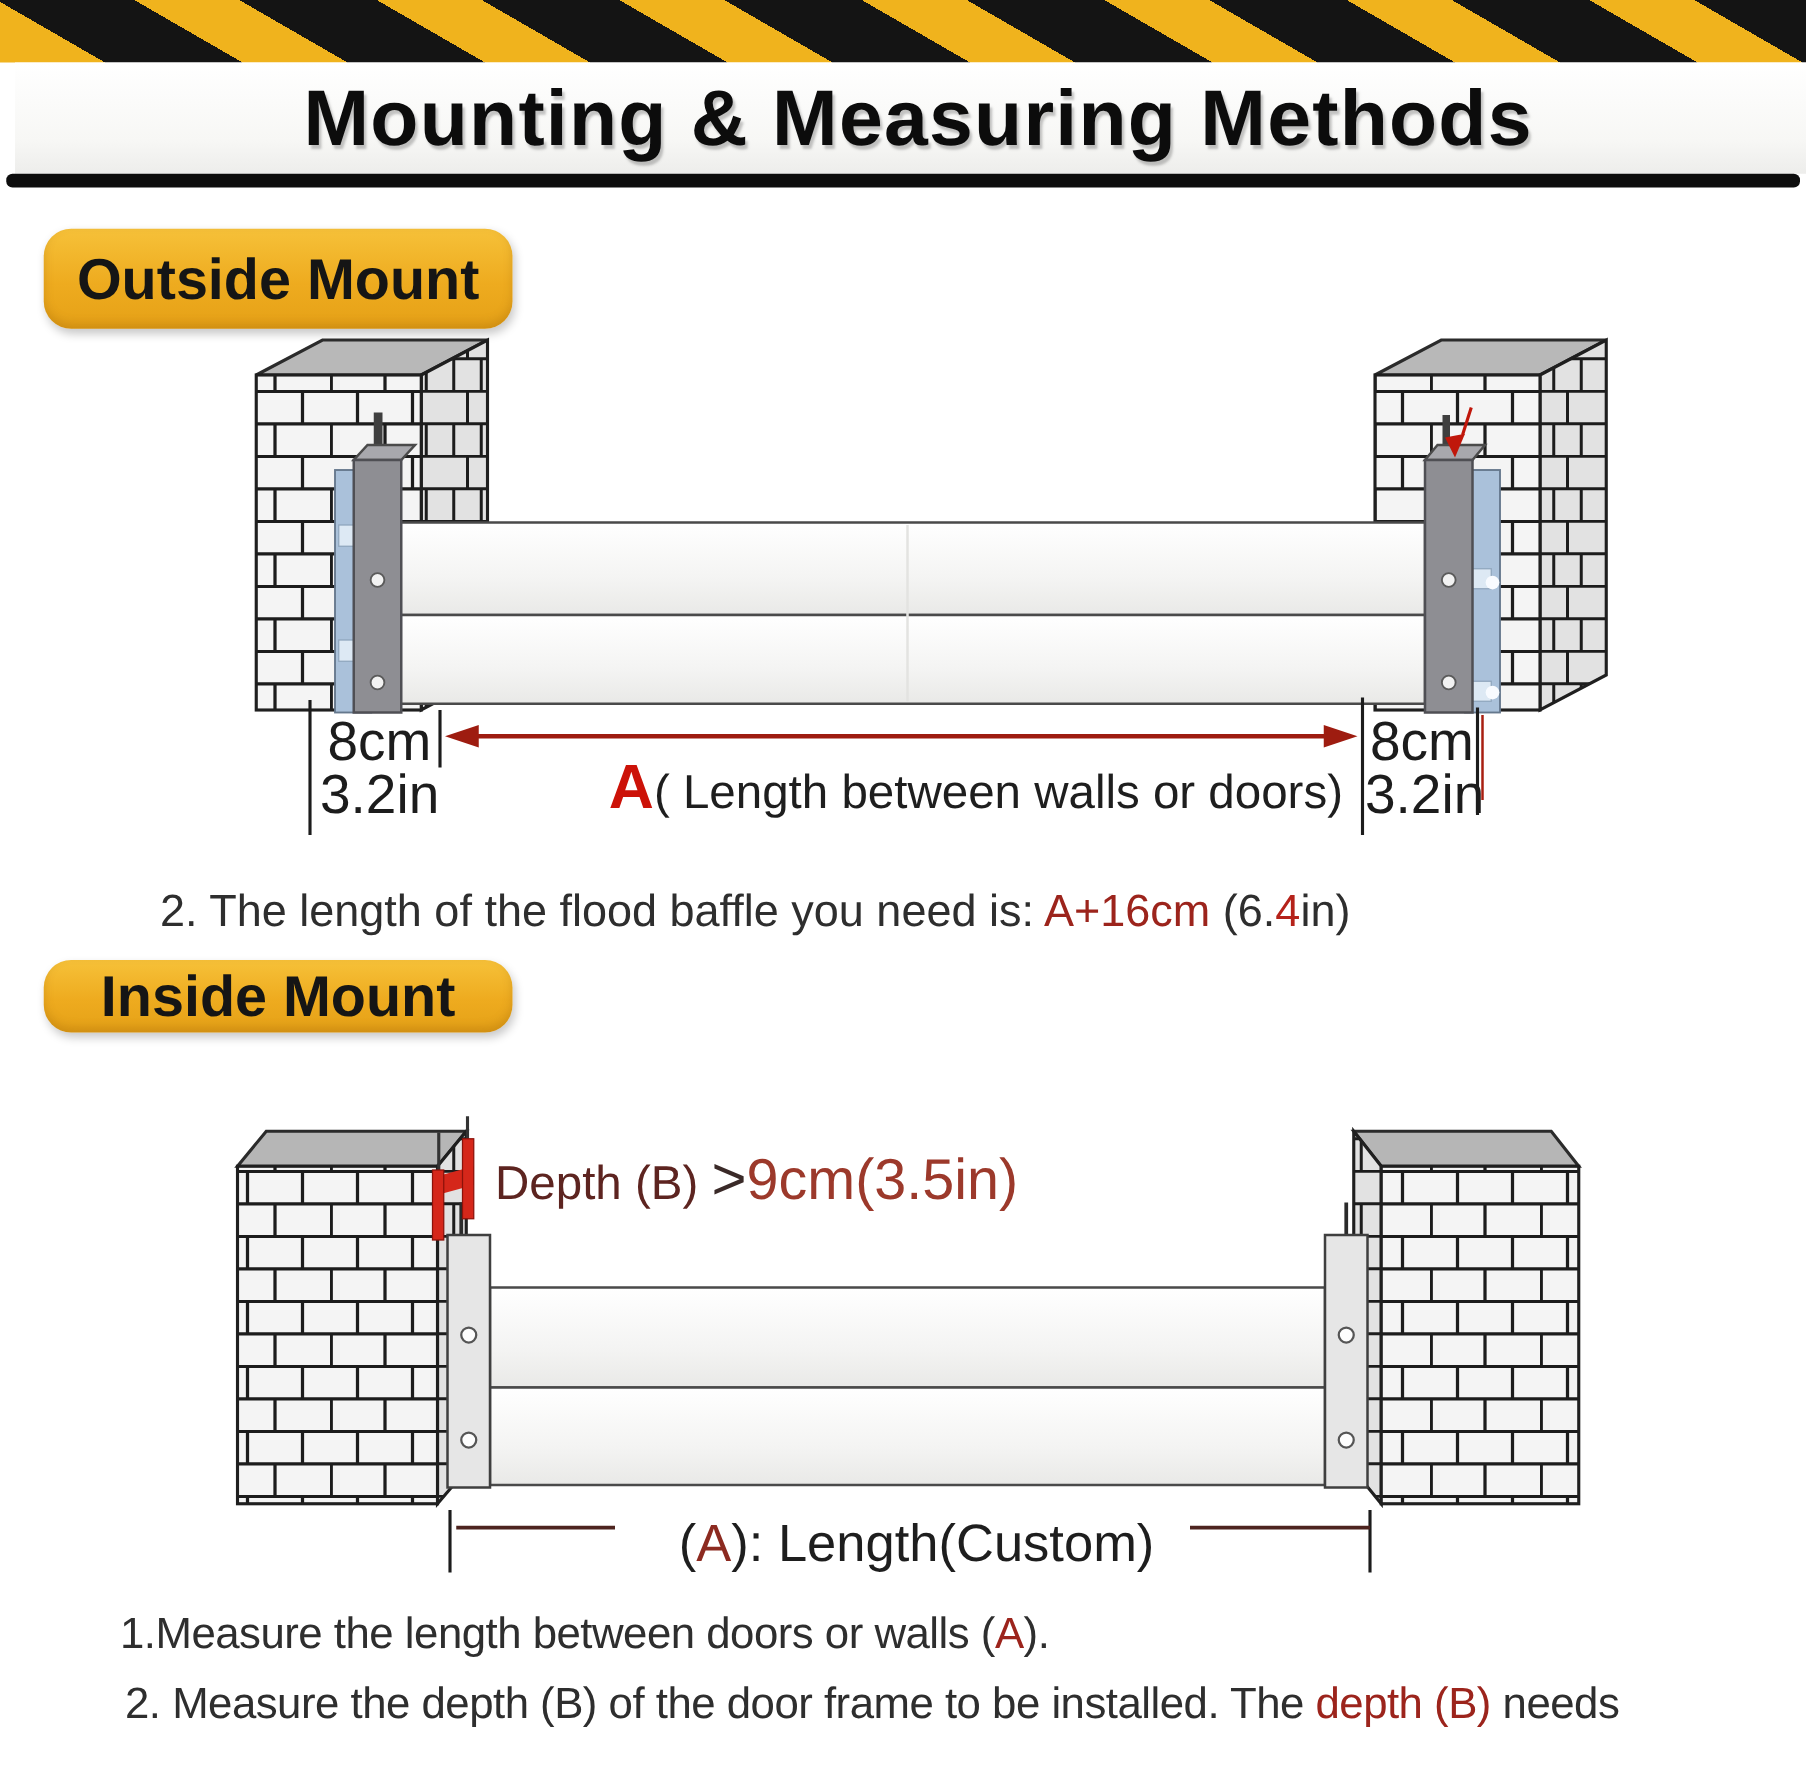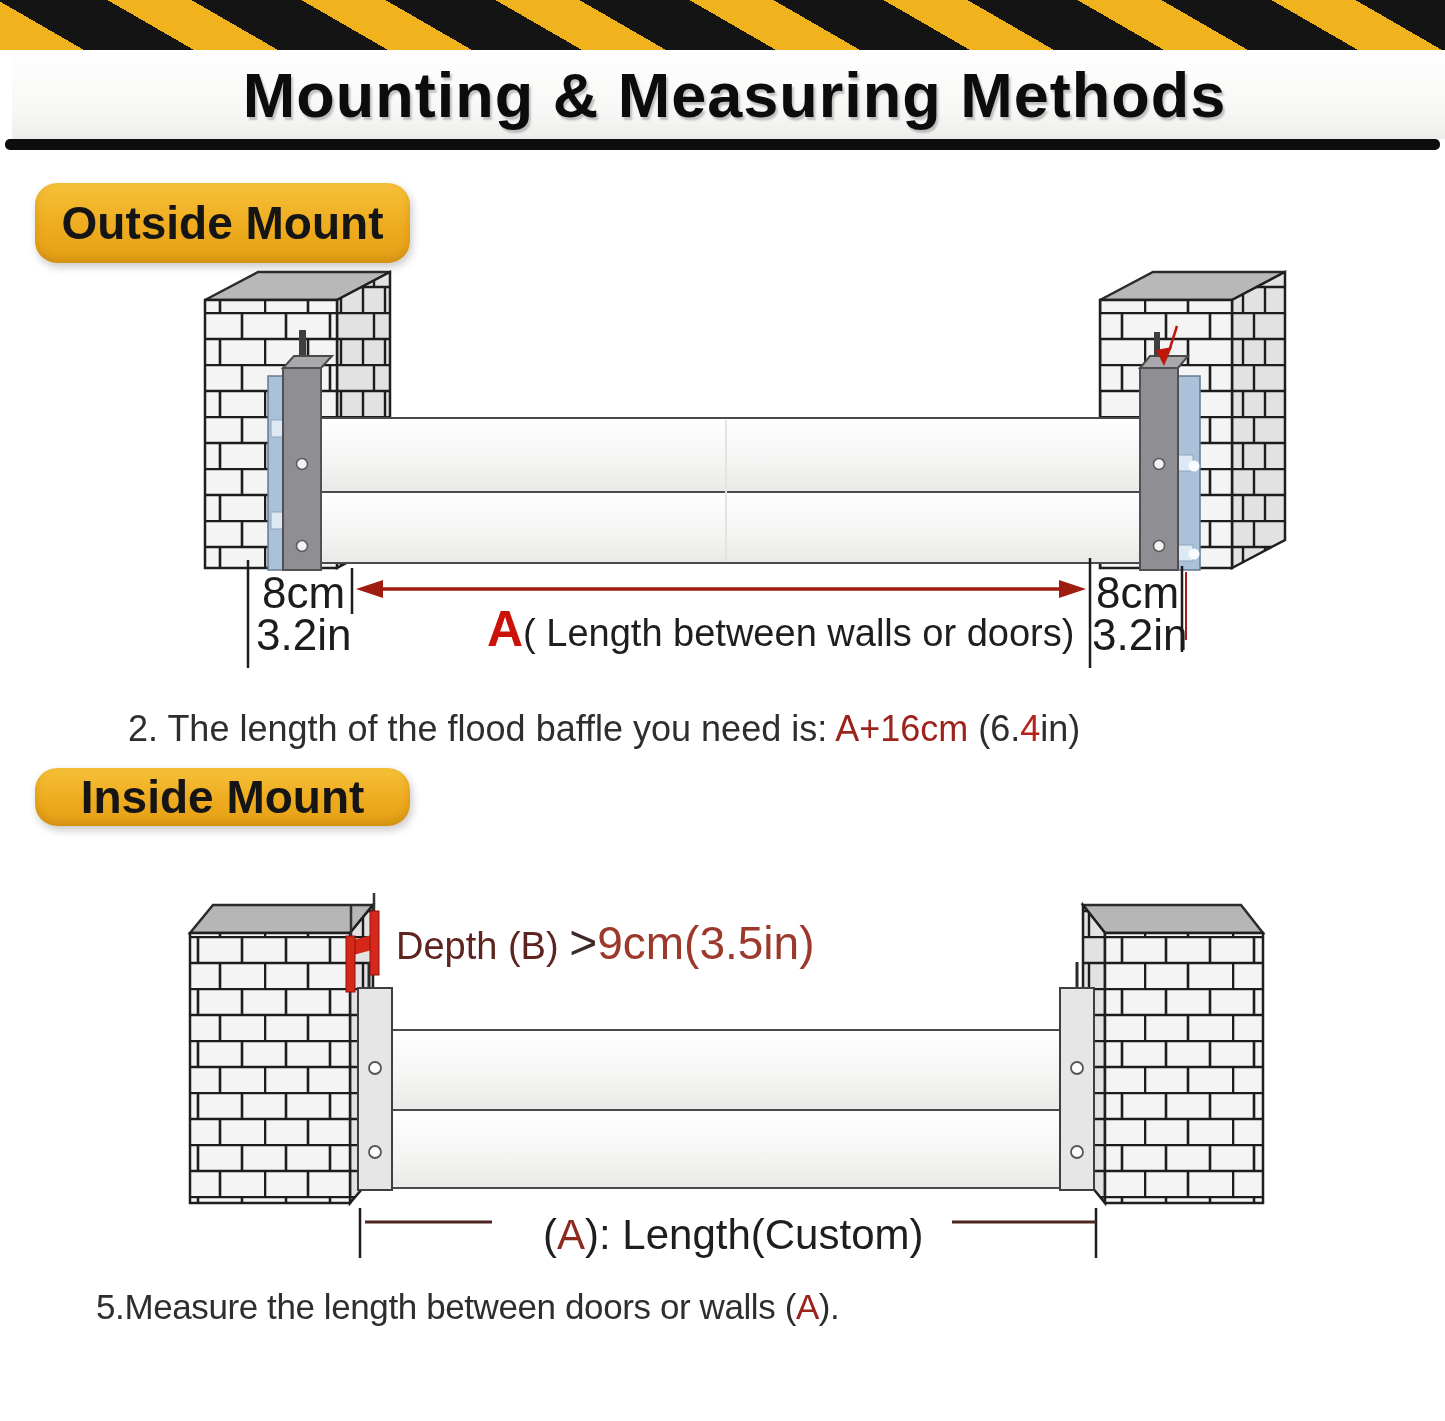--- a/index.html
+++ b/index.html
@@ -191,15 +191,16 @@
       <text x="396" y="959"><tspan class="depth-maroon">Depth (B) </tspan><tspan class="depth-gt">&gt;</tspan><tspan class="depth-red">9cm(3.5in)</tspan></text>
 
       <path d="M360,1208V1258 M1096,1208V1258" stroke="#1c1c1c" stroke-width="2.5" fill="none"></path>
       <path d="M365,1222H492 M952,1222H1096" stroke="#4d241f" stroke-width="3" fill="none"></path>
       <text x="543" y="1249"><tspan class="lentxt">(</tspan><tspan class="len-red">A</tspan><tspan class="lentxt">): Length(Custom)</tspan></text>
     </g>
   </svg>
 
   <div class="step topblock" style="left:128px;top:708px;"><span>2. The length of the flood baffle you need is: </span><span class="red">A+16cm</span><span> (6.</span><span class="brightred">4</span><span>in)</span></div>
 
-  <div class="step bottomblock" style="left:96px;top:1287px;"><span>5.Measure the length between doors or walls (</span><span class="red">A</span><span>).</span></div>
+  <div class="step bottomblock" style="left:96px;top:1287px;"><span>1.Measure the length between doors or walls (</span><span class="red">A</span><span>).</span></div>
+  <div class="step bottomblock" style="left:100px;top:1343px;"><span>2. Measure the depth (B) of the door frame to be installed. The </span><span class="red">depth (B)</span><span> needs</span></div>
 
 </div>
 
 </body></html>

